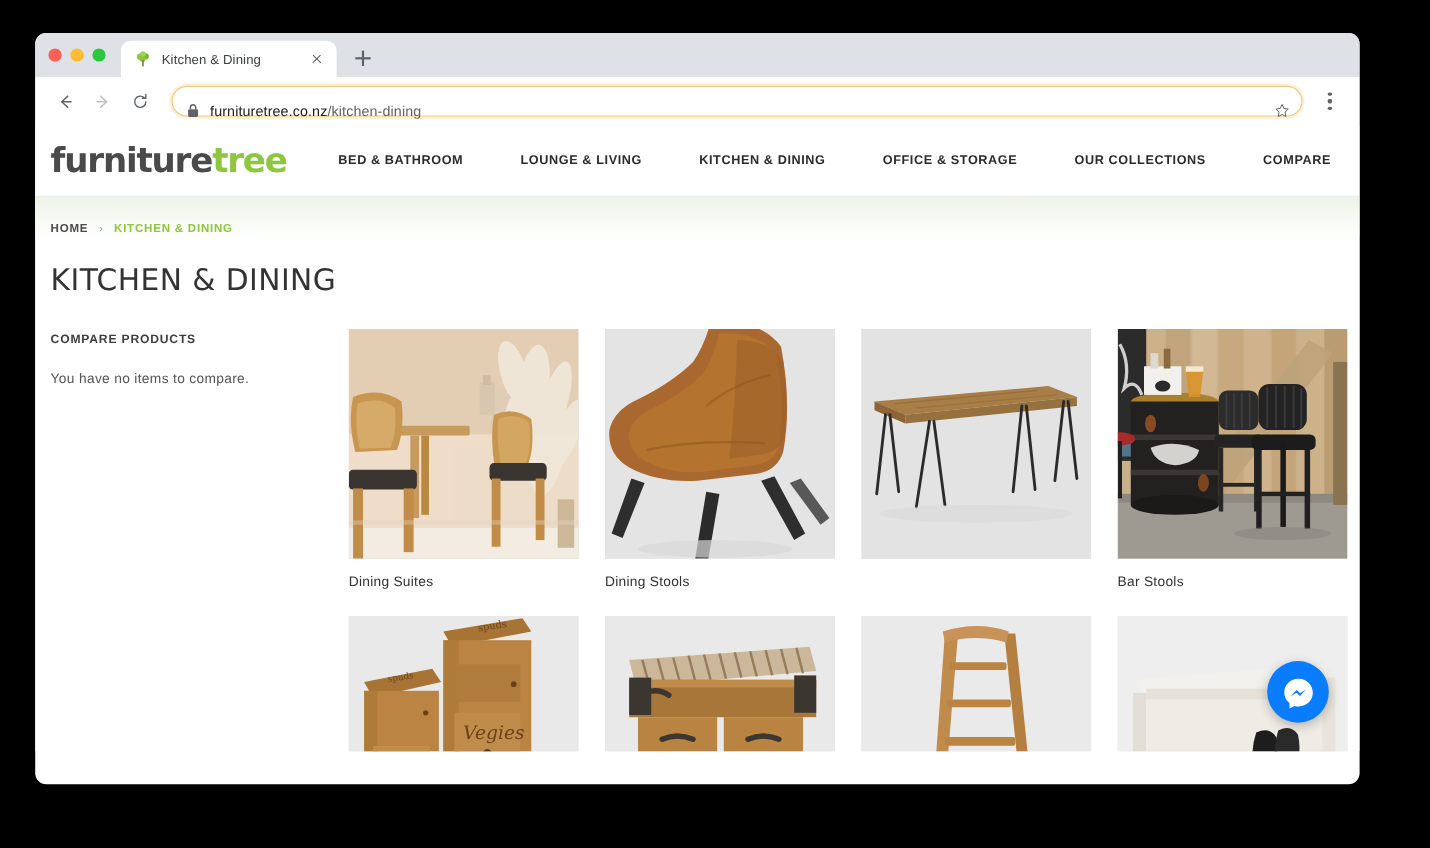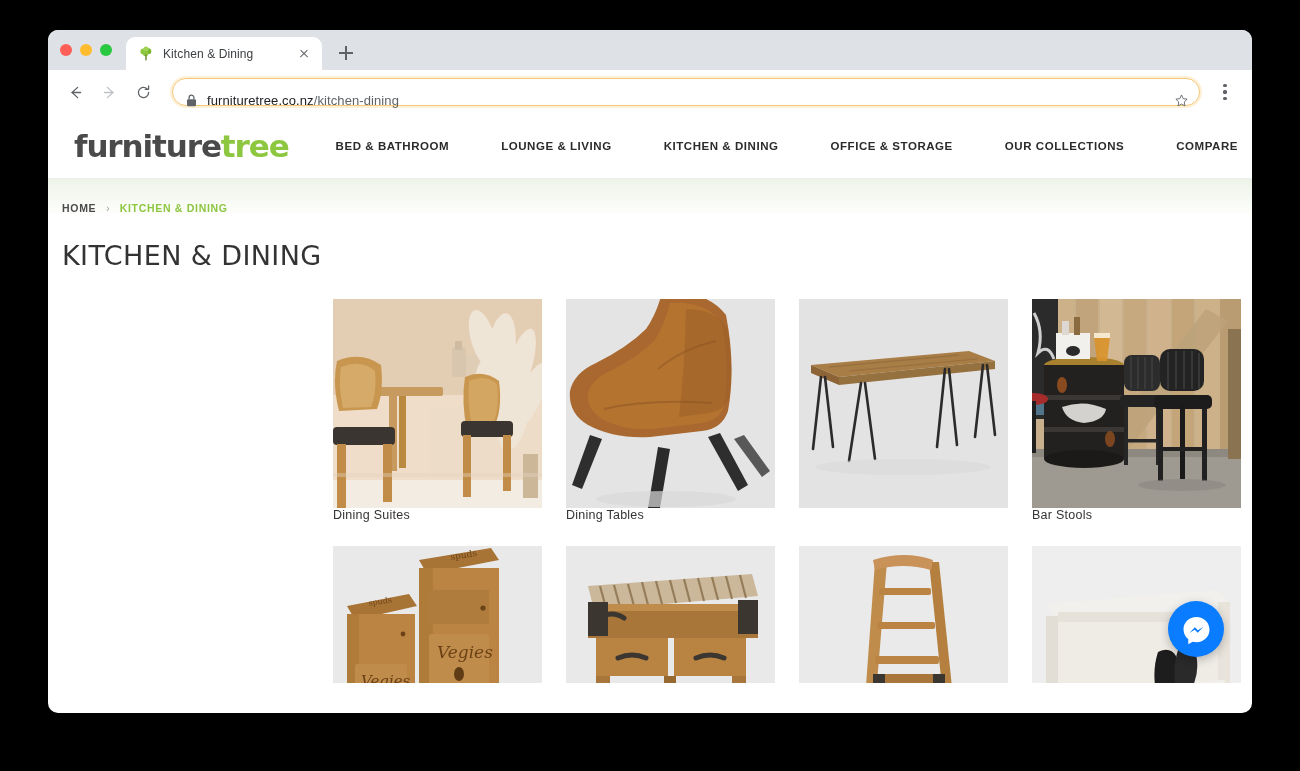--- a/index.html
+++ b/index.html
@@ -8,21 +8,21 @@
     width: 1300px;
     height: 771px;
     background: #000000;
     font-family: "Liberation Sans", sans-serif;
     overflow: hidden;
   }
 
   
   .browser-window {
     position: absolute;
-    left: 48px;
+    left: 32px;
     top: 30px;
     width: 1204px;
     height: 683px;
     background: #ffffff;
     border-radius: 10px;
     overflow: hidden;
     box-shadow: 0 8px 40px rgba(0,0,0,0.5);
   }
 
   
@@ -182,21 +182,21 @@
     background: #ffffff;
     overflow: hidden;
     position: relative;
   }
 
   
   .site-header {
     height: 64px;
     display: flex;
     align-items: center;
-    padding: 0 24px 0 26px;
+    padding: 0 24px 0 14px;
     background: #ffffff;
   }
   .logo {
     font-size: 31px;
     font-weight: 700;
     letter-spacing: -1.1px;
     white-space: nowrap;
     margin-right: 30px;
     margin-left: 0px;
     font-family: "DejaVu Sans", sans-serif;
@@ -279,20 +279,21 @@
   .cat-thumb {
     width: 209px;
     height: 209px;
     overflow: hidden;
     position: relative;
     background: #e8e8e8;
   }
   .cat-label {
     font-size: 12.5px;
     color: #333333;
+    padding-top: 14px;
     letter-spacing: 0.25px;
   }
 
   
   .cat-thumb svg { display: block; width: 100%; height: 100%; }
 
   
   .messenger {
     position: absolute;
     right: 28px;
@@ -401,20 +402,24 @@
       <span class="crumb">HOME</span>
       <span class="crumb-sep">›</span>
       <span class="crumb crumb-active">KITCHEN &amp; DINING</span>
     </div>
 
     <h1 class="page-title">KITCHEN &amp; DINING</h1>
 
     <div class="content-row">
 
       <aside class="sidebar">
+        <div class="side-block">
+          <div class="side-title">COMPARE PRODUCTS</div>
+          <div class="side-text">You have no items to compare.</div>
+        </div>
       </aside>
 
       <div class="grid">
 
         <div class="cat-card">
           <div class="cat-thumb">
             <svg viewBox="0 0 209 209" preserveAspectRatio="xMidYMid slice">
               <rect width="209" height="209" fill="#e7d4bd"></rect>
               <rect y="0" width="209" height="96" fill="#e3cdb3"></rect>
               <rect y="96" width="209" height="85" fill="#efddc9"></rect>
@@ -467,21 +472,21 @@
               <path d="M38 110 q44 -10 108 -6" stroke="#8a5324" stroke-width="2" fill="none" opacity="0.5"></path>
               <path d="M150 42 q-34 8 -58 28" stroke="#8a5324" stroke-width="2" fill="none" opacity="0.45"></path>
 
               <path d="M24 136 L6 186 L16 190 L36 140 Z" fill="#2e2e2e"></path>
               <path d="M92 148 L82 209 L94 209 L104 150 Z" fill="#2b2b2b"></path>
               <path d="M142 138 L172 192 L182 186 L154 134 Z" fill="#2e2e2e"></path>
               <path d="M168 140 L196 178 L204 172 L178 136 Z" fill="#343434" opacity="0.8"></path>
               <ellipse cx="100" cy="200" rx="70" ry="8" fill="#d8d8d8" opacity="0.7"></ellipse>
             </svg>
           </div>
-          <div class="cat-label">Dining Tables</div>
+          <div class="cat-label">Dining Stools</div>
         </div>
 
         <div class="cat-card">
           <div class="cat-thumb">
             <svg viewBox="0 0 209 209" preserveAspectRatio="xMidYMid slice">
               <rect width="209" height="209" fill="#e3e3e3"></rect>
 
               <path d="M12 66 L170 52 L196 62 L40 78 Z" fill="#a97d46"></path>
               <path d="M12 66 L40 78 L40 86 L12 74 Z" fill="#8d6436"></path>
               <path d="M40 78 L196 62 L196 70 L40 86 Z" fill="#95713f"></path>

